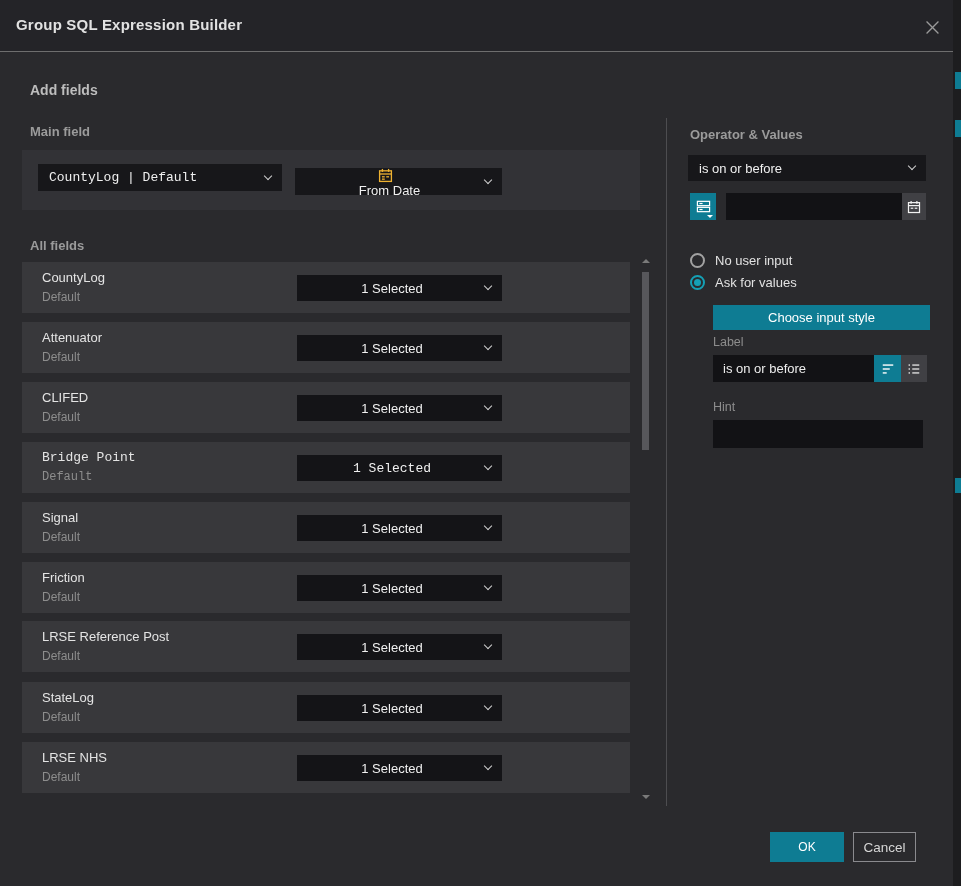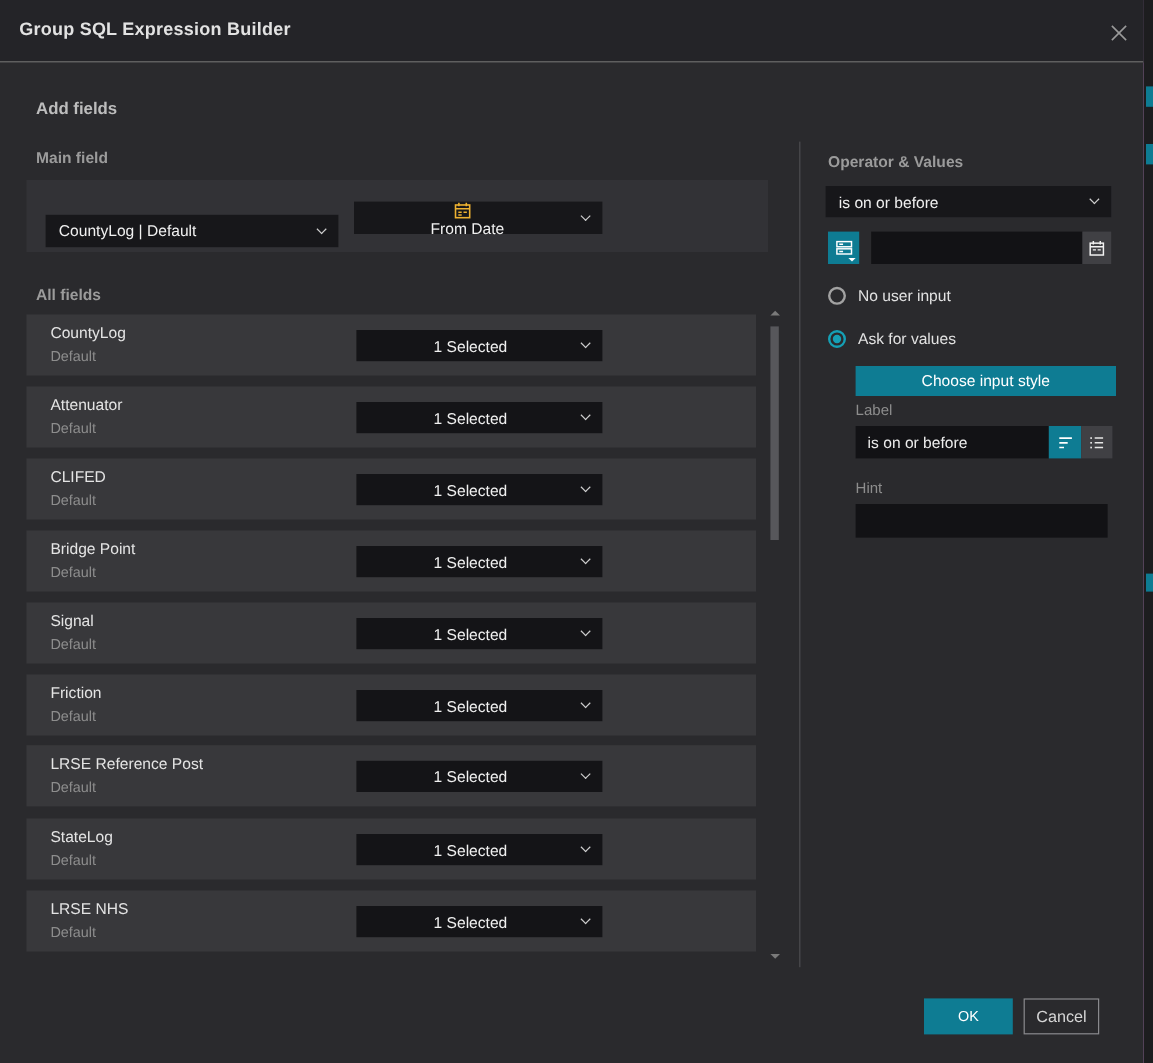--- a/index.html
+++ b/index.html
@@ -88,21 +88,21 @@
               <line x1="13" y1="3" x2="3" y2="13"></line>
           </svg>
         </span>
       </div>
     </div>
 
     <div class="heading-lg" style="left:30px; top:82px;">Add fields</div>
     <div class="heading" style="left:30px; top:124px;">Main field</div>
 
     <div class="main-panel">
-      <div class="select" style="left:16px; top:29px; width:244px; height:27px;">
+      <div class="select" style="left:16px; top:14px; width:244px; height:27px;font-family:Liberation Mono, monospace;">
         <span>CountyLog | Default</span>
         <span class="chev"></span>
       </div>
       <div class="select" style="left:273px; top:18px; width:207px; height:27px; padding-left:8px;flex-direction:column;">
         <span style="color:#eeb231; margin-right:8px; display:flex;">
           <svg width="15" height="15" viewBox="0 0 16 16" fill="none" stroke="currentColor" stroke-width="1.4">
             <rect x="1.7" y="3" width="12.6" height="11.3"></rect>
             <line x1="1.7" y1="6.4" x2="14.3" y2="6.4"></line>
             <line x1="4.7" y1="1" x2="4.7" y2="4.2"></line>
             <line x1="11.3" y1="1" x2="11.3" y2="4.2"></line>
@@ -136,21 +136,21 @@
         </div>
       </div>
         <div class="row" style="top: 120px;">
         <div class="row-name">CLIFED</div>
         <div class="row-sub">Default</div>
         <div class="select row-select">
           <span>1 Selected</span>
           <span class="chev"></span>
         </div>
       </div>
-        <div class="row" style="top: 180px;">
+        <div class="row" style="top: 180px; font-family: Liberation Mono, monospace;">
         <div class="row-name">Bridge Point</div>
         <div class="row-sub">Default</div>
         <div class="select row-select">
           <span>1 Selected</span>
           <span class="chev"></span>
         </div>
       </div>
         <div class="row" style="top: 240px;">
         <div class="row-name">Signal</div>
         <div class="row-sub">Default</div>
@@ -226,21 +226,21 @@
           <rect x="1.7" y="3" width="12.6" height="11.3"></rect>
           <line x1="1.7" y1="6.4" x2="14.3" y2="6.4"></line>
           <line x1="4.7" y1="1" x2="4.7" y2="4.2"></line>
           <line x1="11.3" y1="1" x2="11.3" y2="4.2"></line>
           <line x1="4.2" y1="9.4" x2="7.2" y2="9.4"></line>
           <line x1="8.8" y1="9.4" x2="11.8" y2="9.4"></line>
         </svg>
       </span>
     </div>
 
-    <div class="radio-row" style="top:239px;">
+    <div class="radio-row" style="top:253px;">
       <span class="radio"></span>
       <span class="radio-label">No user input</span>
     </div>
     <div class="radio-row" style="top:275px;">
       <span class="radio checked"></span>
       <span class="radio-label">Ask for values</span>
     </div>
 
     <button class="teal-btn" style="left:713px; top:305px; width:217px; height:25px;">Choose input style</button>
 

